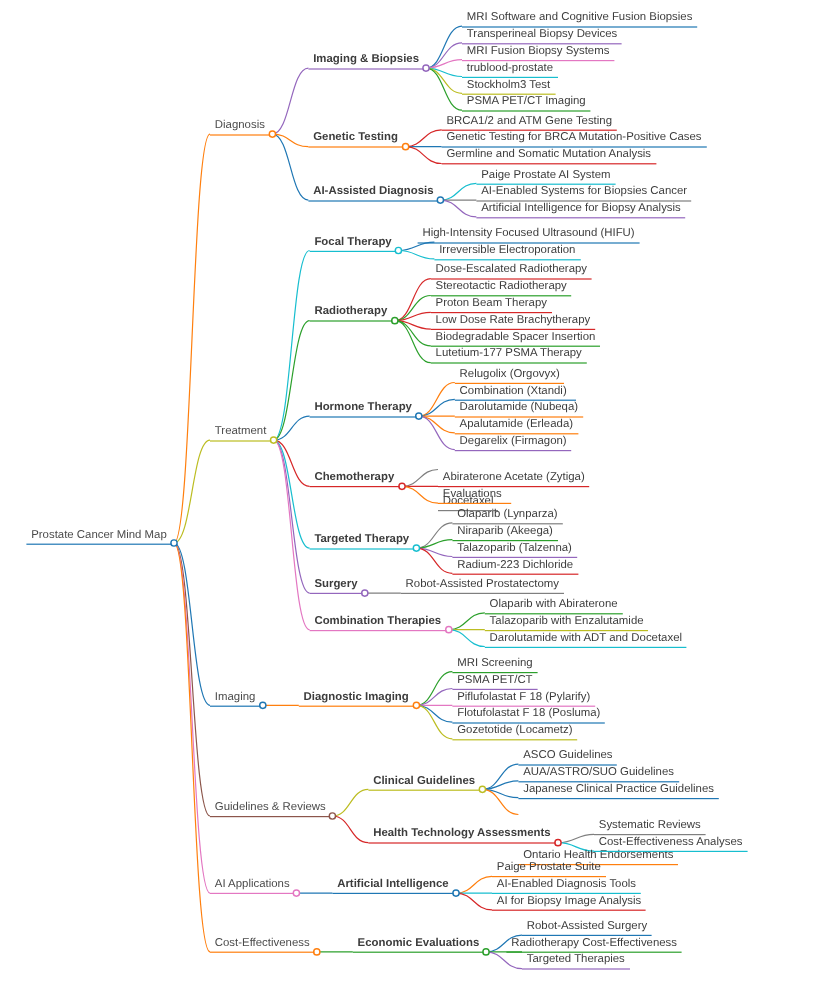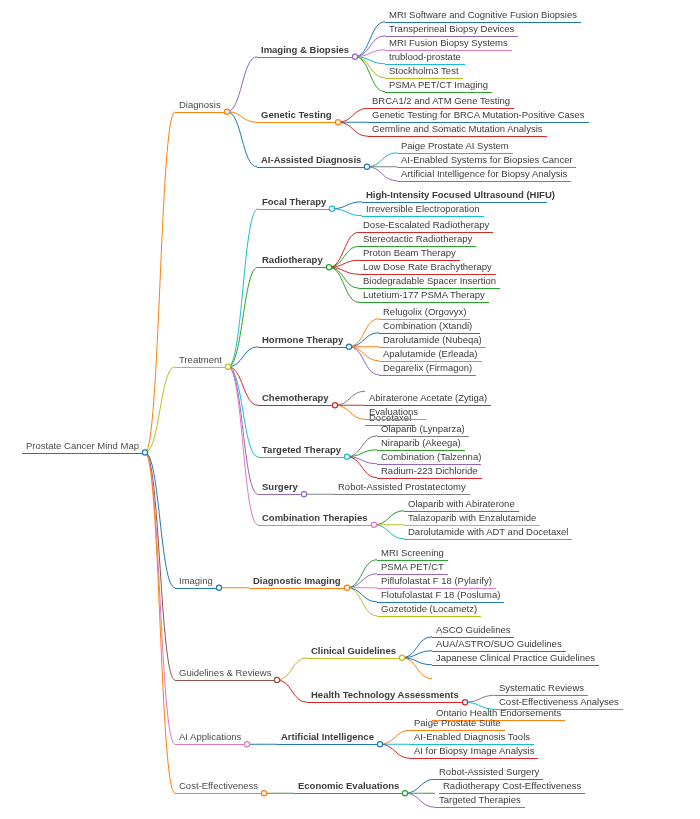--- a/index.html
+++ b/index.html
@@ -135,21 +135,21 @@
       <div class="node d2" style="left: 257px; top: 108.25px; width: 79px; border-bottom-color: rgb(255, 127, 14);">Genetic Testing</div>
       <div class="node d3" style="left: 368px; top: 94.25px; width: 146px; border-bottom-color: rgb(214, 39, 40);">BRCA1/2 and ATM Gene Testing</div>
       <div class="node d3" style="left: 368px; top: 108.25px; width: 221px; border-bottom-color: rgb(31, 119, 180);">Genetic Testing for BRCA Mutation-Positive Cases</div>
       <div class="node d3" style="left: 368px; top: 122.25px; width: 179px; border-bottom-color: rgb(214, 39, 40);">Germline and Somatic Mutation Analysis</div>
       <div class="node d2" style="left: 257px; top: 152.75px; width: 108px; border-bottom-color: rgb(31, 119, 180);">AI-Assisted Diagnosis</div>
       <div class="node d3" style="left: 397px; top: 138.75px; width: 116px; border-bottom-color: rgb(23, 190, 207);">Paige Prostate AI System</div>
       <div class="node d3" style="left: 397px; top: 152.75px; width: 179px; border-bottom-color: rgb(127, 127, 127);">AI-Enabled Systems for Biopsies Cancer</div>
       <div class="node d3" style="left: 397px; top: 166.75px; width: 174px; border-bottom-color: rgb(148, 103, 189);">Artificial Intelligence for Biopsy Analysis</div>
       <div class="node d1" style="left: 175px; top: 352.75px; width: 51px; border-bottom-color: rgb(188, 189, 34);">Treatment</div>
       <div class="node d2" style="left: 258px; top: 194.75px; width: 72px; border-bottom-color: rgb(23, 190, 207);">Focal Therapy</div>
-      <div class="node d3" style="left: 362px; top: 187.75px; width: 185px; border-bottom-color: rgb(31, 119, 180); font-weight: bold;">High-Intensity Focused Ultrasound (HIFU)</div>
+      <div class="node d3" style="left: 348px; top: 187.75px; width: 185px; border-bottom-color: rgb(31, 119, 180);">High-Intensity Focused Ultrasound (HIFU)</div>
       <div class="node d3" style="left: 362px; top: 201.75px; width: 122px; border-bottom-color: rgb(23, 190, 207);">Irreversible Electroporation</div>
       <div class="node d2" style="left: 258px; top: 253.25px; width: 69px; border-bottom-color: rgb(44, 160, 44);">Radiotherapy</div>
       <div class="node d3" style="left: 359px; top: 218.25px; width: 134px; border-bottom-color: rgb(214, 39, 40);">Dose-Escalated Radiotherapy</div>
       <div class="node d3" style="left: 359px; top: 232.25px; width: 117px; border-bottom-color: rgb(44, 160, 44);">Stereotactic Radiotherapy</div>
       <div class="node d3" style="left: 359px; top: 246.25px; width: 101px; border-bottom-color: rgb(214, 39, 40);">Proton Beam Therapy</div>
       <div class="node d3" style="left: 359px; top: 260.25px; width: 137px; border-bottom-color: rgb(214, 39, 40);">Low Dose Rate Brachytherapy</div>
       <div class="node d3" style="left: 359px; top: 274.25px; width: 141px; border-bottom-color: rgb(44, 160, 44);">Biodegradable Spacer Insertion</div>
       <div class="node d3" style="left: 359px; top: 288.25px; width: 130px; border-bottom-color: rgb(44, 160, 44);">Lutetium-177 PSMA Therapy</div>
       <div class="node d2" style="left: 258px; top: 332.75px; width: 89px; border-bottom-color: rgb(31, 119, 180);">Hormone Therapy</div>
       <div class="node d3" style="left: 379px; top: 304.75px; width: 91px; border-bottom-color: rgb(255, 127, 14);">Relugolix (Orgovyx)</div>
@@ -157,21 +157,21 @@
       <div class="node d3" style="left: 379px; top: 332.75px; width: 107px; border-bottom-color: rgb(255, 127, 14);">Darolutamide (Nubeqa)</div>
       <div class="node d3" style="left: 379px; top: 346.75px; width: 103px; border-bottom-color: rgb(255, 127, 14);">Apalutamide (Erleada)</div>
       <div class="node d3" style="left: 379px; top: 360.75px; width: 97px; border-bottom-color: rgb(148, 103, 189);">Degarelix (Firmagon)</div>
       <div class="node d2" style="left: 258px; top: 391.25px; width: 75px; border-bottom-color: rgb(214, 39, 40);">Chemotherapy</div>
       <div class="node d3" style="left: 365px; top: 377.25px; width: 50px; border-bottom-color: rgb(127, 127, 127); margin-top: 34px;">Docetaxel</div>
       <div class="node d3" style="left: 365px; top: 391.25px; width: 126px; border-bottom-color: rgb(214, 39, 40);">Abiraterone Acetate (Zytiga)</div>
       <div class="node d3" style="left: 365px; top: 405.25px; width: 61px; border-bottom-color: rgb(255, 127, 14);">Evaluations</div>
       <div class="node d2" style="left: 258px; top: 442.75px; width: 87px; border-bottom-color: rgb(23, 190, 207);">Targeted Therapy</div>
       <div class="node d3" style="left: 377px; top: 421.75px; width: 92px; border-bottom-color: rgb(127, 127, 127);">Olaparib (Lynparza)</div>
       <div class="node d3" style="left: 377px; top: 435.75px; width: 88px; border-bottom-color: rgb(44, 160, 44);">Niraparib (Akeega)</div>
-      <div class="node d3" style="left: 377px; top: 449.75px; width: 104px; border-bottom-color: rgb(148, 103, 189);">Combination (Talzenna)</div>
+      <div class="node d3" style="left: 377px; top: 449.75px; width: 104px; border-bottom-color: rgb(148, 103, 189);">Talazoparib (Talzenna)</div>
       <div class="node d3" style="left: 377px; top: 463.75px; width: 105px; border-bottom-color: rgb(214, 39, 40);">Radium-223 Dichloride</div>
       <div class="node d2" style="left: 258px; top: 480.25px; width: 44px; border-bottom-color: rgb(148, 103, 189);">Surgery</div>
       <div class="node d3" style="left: 334px; top: 480.25px; width: 136px; border-bottom-color: rgb(127, 127, 127);">Robot-Assisted Prostatectomy</div>
       <div class="node d2" style="left: 258px; top: 510.75px; width: 114px; border-bottom-color: rgb(227, 119, 194);">Combination Therapies</div>
       <div class="node d3" style="left: 404px; top: 496.75px; width: 115px; border-bottom-color: rgb(44, 160, 44);">Olaparib with Abiraterone</div>
       <div class="node d3" style="left: 404px; top: 510.75px; width: 136px; border-bottom-color: rgb(188, 189, 34);">Talazoparib with Enzalutamide</div>
       <div class="node d3" style="left: 404px; top: 524.75px; width: 168px; border-bottom-color: rgb(23, 190, 207);">Darolutamide with ADT and Docetaxel</div>
       <div class="node d1" style="left: 175px; top: 573.75px; width: 42px; border-bottom-color: rgb(31, 119, 180);">Imaging</div>
       <div class="node d2" style="left: 249px; top: 573.75px; width: 96px; border-bottom-color: rgb(255, 127, 14);">Diagnostic Imaging</div>
       <div class="node d3" style="left: 377px; top: 545.75px; width: 71px; border-bottom-color: rgb(44, 160, 44);">MRI Screening</div>
@@ -189,16 +189,16 @@
       <div class="node d3" style="left: 495px; top: 681.25px; width: 93px; border-bottom-color: rgb(127, 127, 127);">Systematic Reviews</div>
       <div class="node d3" style="left: 495px; top: 695.25px; width: 128px; border-bottom-color: rgb(23, 190, 207);">Cost-Effectiveness Analyses</div>
       <div class="node d1" style="left: 175px; top: 730.25px; width: 70px; border-bottom-color: rgb(227, 119, 194);">AI Applications</div>
       <div class="node d2" style="left: 277px; top: 730.25px; width: 101px; border-bottom-color: rgb(31, 119, 180);">Artificial Intelligence</div>
       <div class="node d3" style="left: 410px; top: 716.25px; width: 95px; border-bottom-color: rgb(255, 127, 14);">Paige Prostate Suite</div>
       <div class="node d3" style="left: 410px; top: 730.25px; width: 124px; border-bottom-color: rgb(23, 190, 207);">AI-Enabled Diagnosis Tools</div>
       <div class="node d3" style="left: 410px; top: 744.25px; width: 128px; border-bottom-color: rgb(214, 39, 40);">AI for Biopsy Image Analysis</div>
       <div class="node d1" style="left: 175px; top: 779.25px; width: 87px; border-bottom-color: rgb(255, 127, 14);">Cost-Effectiveness</div>
       <div class="node d2" style="left: 294px; top: 779.25px; width: 109px; border-bottom-color: rgb(44, 160, 44);">Economic Evaluations</div>
       <div class="node d3" style="left: 435px; top: 765.25px; width: 108px; border-bottom-color: rgb(31, 119, 180);">Robot-Assisted Surgery</div>
-      <div class="node d3" style="left: 439px; top: 779.25px; width: 146px; border-bottom-color: rgb(44, 160, 44);">Radiotherapy Cost-Effectiveness</div>
+      <div class="node d3" style="left: 422px; top: 779.25px; width: 146px; border-bottom-color: rgb(44, 160, 44);">Radiotherapy Cost-Effectiveness</div>
       <div class="node d3" style="left: 435px; top: 793.25px; width: 90px; border-bottom-color: rgb(148, 103, 189);">Targeted Therapies</div>
     </div>
 </div>
 
 </body></html>

